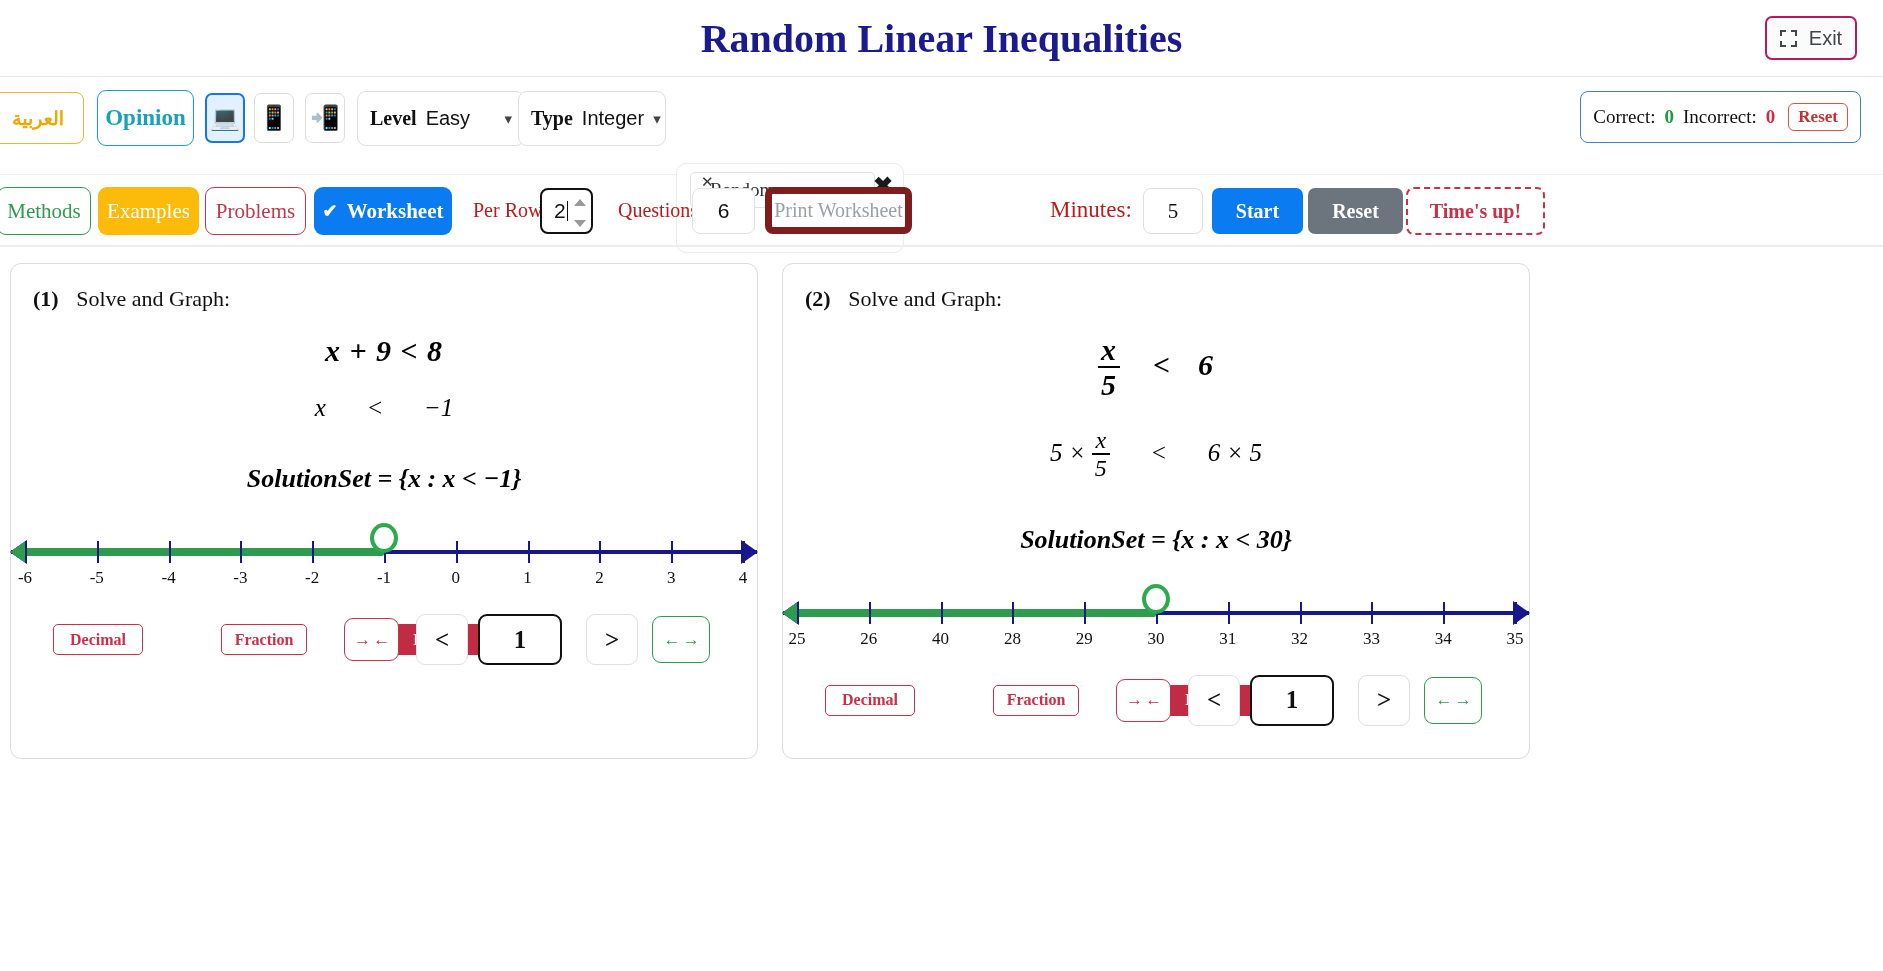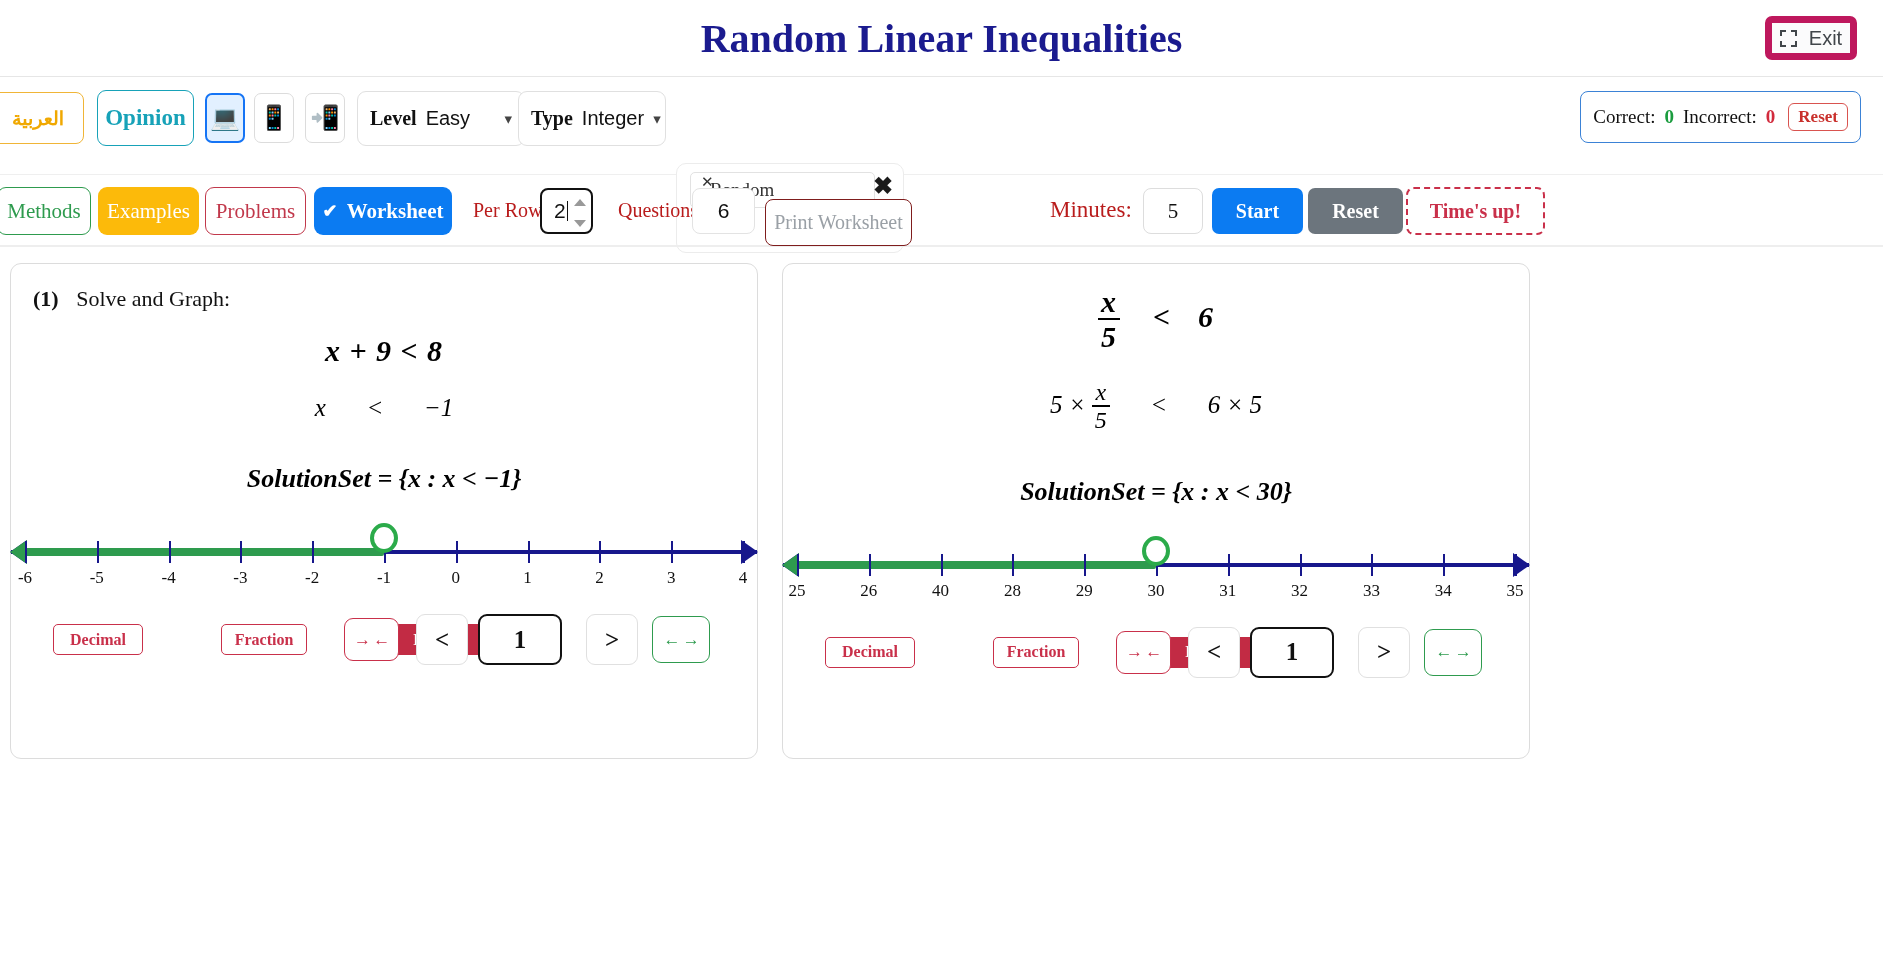--- a/index.html
+++ b/index.html
@@ -18,21 +18,21 @@
     border-bottom:1px solid #e6e6e6;
     display:flex; align-items:center; justify-content:center;
   }
   .page-title {
     font-size:40px; font-weight:bold; color:#1b1b8f;
     letter-spacing:0px;
   }
   .exit-btn {
     position:absolute; right:26px; top:16px;
     width:92px; height:44px;
-    border:7px solid #be185d; border-radius:7px;
+    border:2px solid #be185d; border-radius:7px;
     background:#fbfbfc; color:#41464b;
     display:flex; align-items:center; justify-content:center; gap:12px;
     font-size:20px; font-family:"Liberation Sans", sans-serif;
     cursor:pointer;
   }
   .exit-icon { width:17px; height:17px; position:relative; display:inline-block; }
   .exit-icon i {
     position:absolute; width:6px; height:6px; border-color:#41464b; border-style:solid; border-width:0;
   }
   .exit-icon i:nth-child(1){ left:0; top:0; border-left-width:2px; border-top-width:2px; }
@@ -165,22 +165,22 @@
   #questions-field {
     left:692px; width:63px; height:46px; border:1px solid #e3e3e3;
     justify-content:center;
   }
   #minutes-field {
     left:1143px; width:60px; height:46px; border:1px solid #dddddd;
     justify-content:center; font-family:"Liberation Serif", serif;
   }
 
   #print-btn {
-    position:absolute; left:765px; top:24px; width:147px; height:47px;
-    border:1px solid #7f1d1d; border-radius:8px; background:#fff;
+    position:absolute; left:765px; top:12px; width:147px; height:47px;
+    border:7px solid #7f1d1d; border-radius:8px; background:#fff;
     color:#9aa0a6; font-size:20px; display:flex; align-items:center;
     justify-content:center; cursor:pointer;
   }
   #start-btn {
     position:absolute; left:1212px; top:13px; width:91px; height:46px;
     border:none; border-radius:7px; background:#0b7bf2; color:#fff;
     font-size:20px; font-weight:bold; display:flex; align-items:center;
     justify-content:center; cursor:pointer;
   }
   #reset-btn {
@@ -424,20 +424,24 @@
         <div class="ctrl-box ctrl-gray" style="left:575px;top:-4px;width:52px;height:51px">
           <span class="ctrl-sym">&gt;</span>
         </div>
         <div class="ctrl-box ctrl-green" style="left:641px;top:-2px;width:58px;height:47px">
           <span class="ctrl-arrow">← →</span>
         </div>
       </div>
   </div>
 
   <div class="card">
+    <div class="card-head">
+      <b>(2)</b>
+      <span class="t">Solve and Graph:</span>
+    </div>
 
     <div class="math">
       <div class="m-main">
         <span class="frac big">
           <span class="n">x</span>
           <span class="d">5</span>
         </span>
         <span style="display:inline-block;width:16px"></span>
         <span>&lt;</span>
         <span style="display:inline-block;width:10px"></span>

